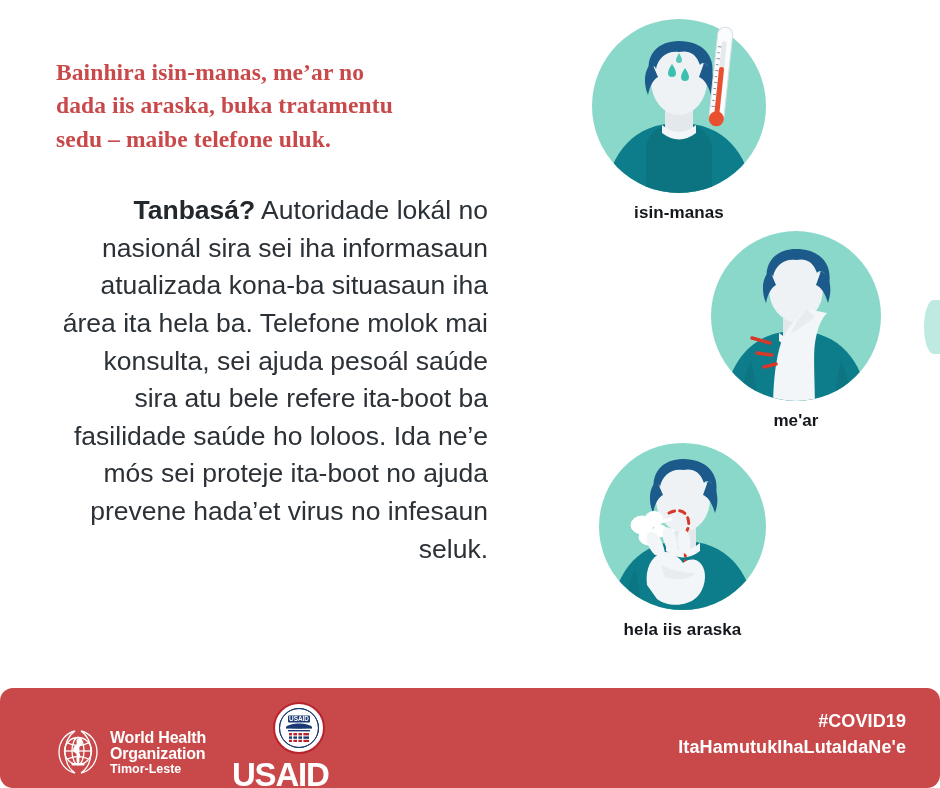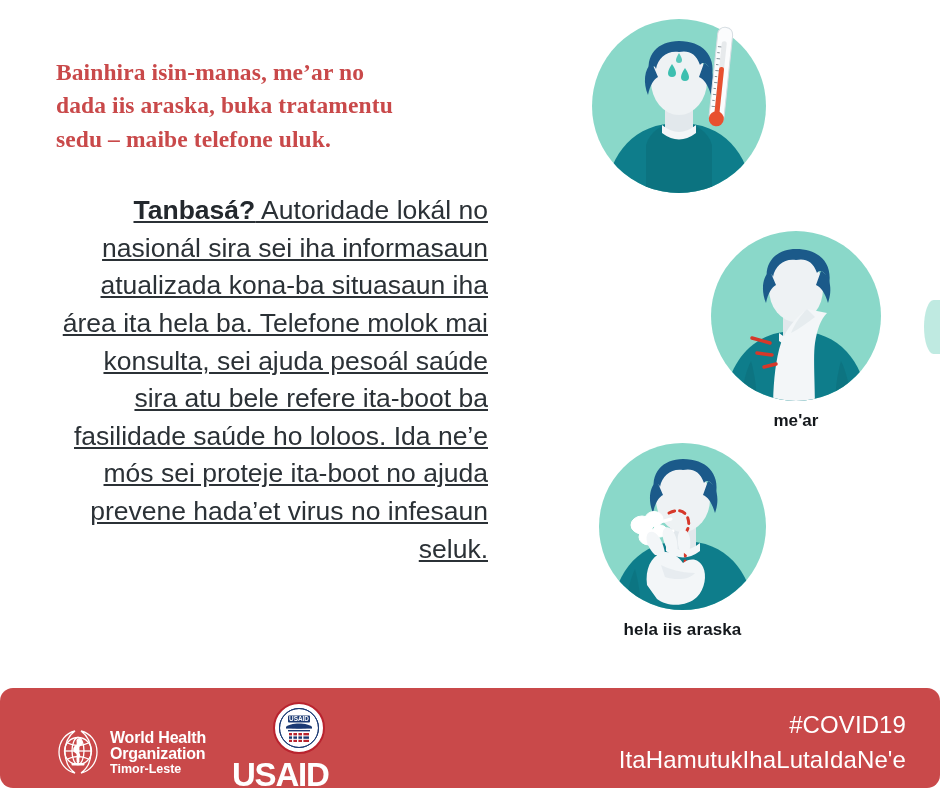--- a/index.html
+++ b/index.html
@@ -38,21 +38,20 @@
     margin: 0;
     position: absolute;
     left: 58px;
     top: 192px;
     width: 430px;
     text-align: right;
     font-size: 26.5px;
     line-height: 1.42;
     color: #2b3136;
     font-weight: 400;
-    text-decoration: underline;
   }
   .body-text .lead {
     font-weight: 700;
     color: #23282d;
   }
 
   
   .illus {
     position: absolute;
   }
@@ -146,23 +145,24 @@
 
   .footer-tags {
     position: absolute;
     right: 34px;
     top: 20px;
     text-align: right;
     color: #ffffff;
   }
   .footer-tags span {
     display: block;
-    font-size: 24px;
+    font-size: 18px;
     line-height: 1.45;
     letter-spacing: 0.1px;
+    font-weight: bold;
   }
 </style>
 </head>
 <body>
 
 <div class="left-col">
   <p class="headline">Bainhira isin-manas, me’ar no
 dada iis araska, buka tratamentu
 sedu – maibe telefone uluk.</p>
 </div>
@@ -212,20 +212,21 @@
             <line x1="6.5" y1="58" x2="9" y2="58"></line>
           <line x1="6.5" y1="64" x2="10" y2="64"></line>
             <line x1="6.5" y1="70" x2="9" y2="70"></line>
           <line x1="6.5" y1="76" x2="10" y2="76"></line>
             <line x1="6.5" y1="82" x2="9" y2="82"></line>
           <line x1="6.5" y1="88" x2="10" y2="88"></line>
         </g>
       </g>
     </svg>
   </div>
+  <div class="illus-label">isin-manas</div>
 </div>
 
 <div class="illus" id="illus-cough">
   <div class="circle-wrap">
     <svg viewBox="0 0 170 170" width="170" height="170" aria-hidden="true">
       <defs>
         <clipPath id="clipCough">
             <circle cx="85" cy="85" r="85"></circle>
           </clipPath>
       </defs>

